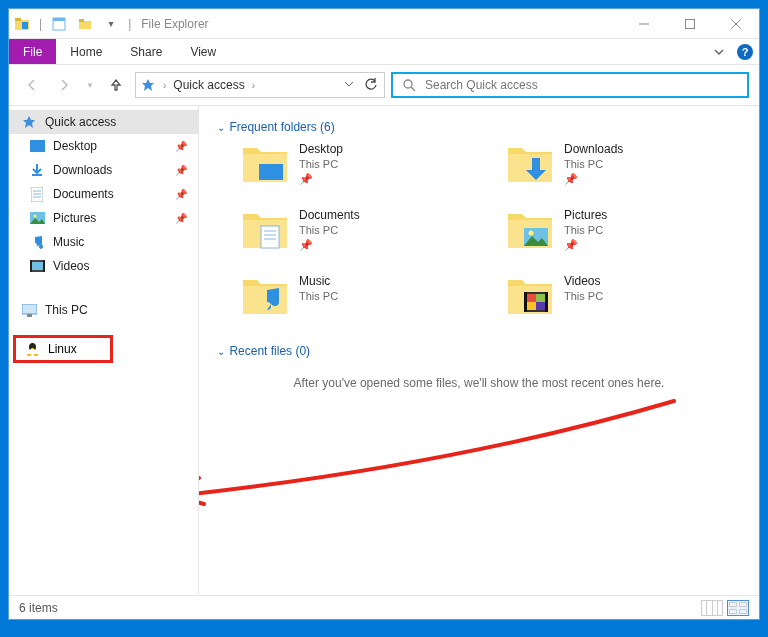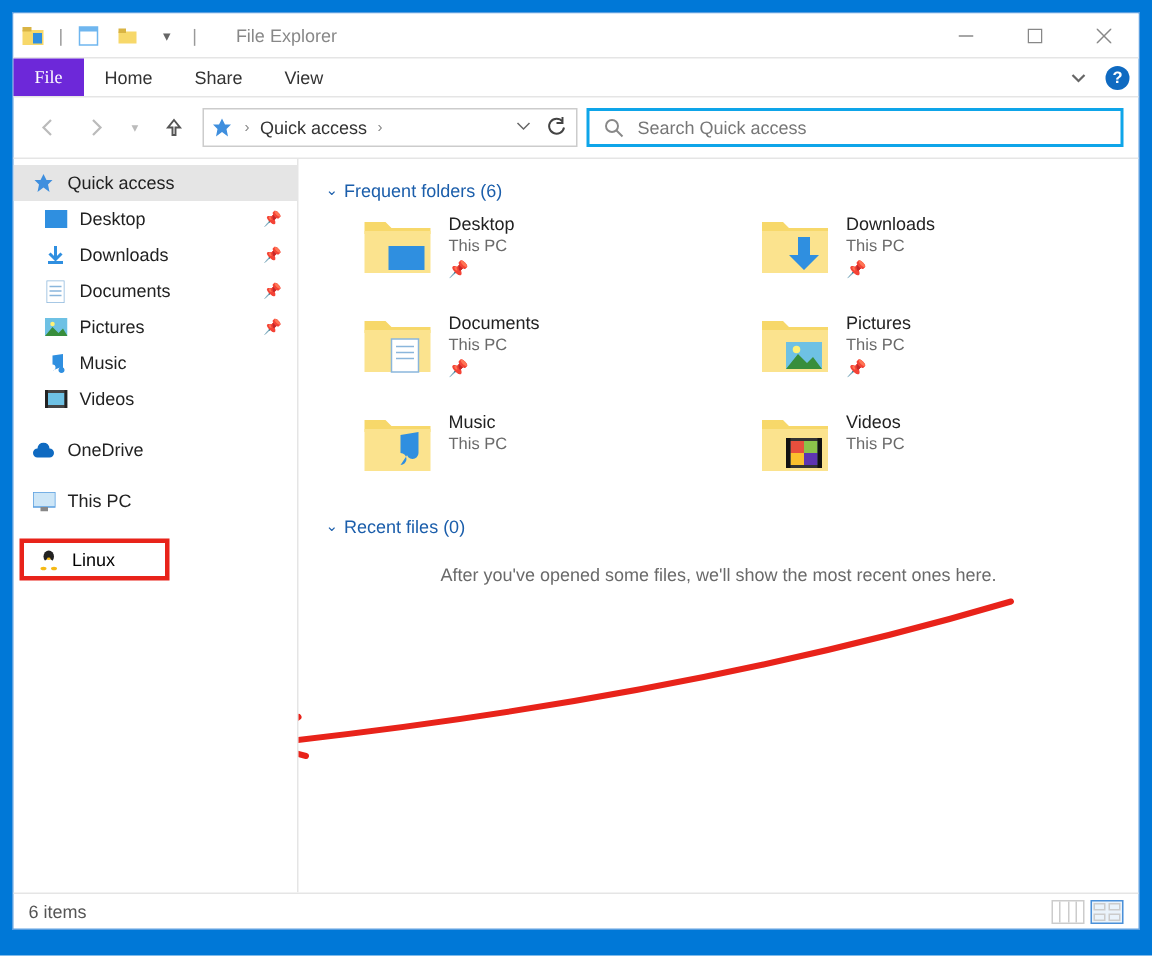--- a/index.html
+++ b/index.html
@@ -33,21 +33,21 @@
     display: flex;
     align-items: center;
     height: 100%;
   }
   .qat-btn {
     width: 26px; height: 100%;
     display: flex; align-items: center; justify-content: center;
     color: #444;
   }
   .titlebar .title {
-    margin-left: 22px;
+    margin-left: 6px;
     color: #888;
     font-size: 12px;
   }
   .titlebar .sep {
     color: #999;
     margin: 0 4px;
   }
   .wincontrols {
     margin-left: auto;
     display: flex;
@@ -66,23 +66,22 @@
     border-bottom: 1px solid #e5e5e5;
     padding-right: 6px;
   }
   .tab {
     padding: 0 14px;
     display: flex; align-items: center;
     color: #333;
     font-size: 12px;
   }
   .tab.file {
-    background: #6d28d9;
+    background: #a21caf;
     color: #fff;
-    font-family: Liberation Serif, serif;
   }
   .ribbon .spacer { flex: 1; }
   .ribbon .chev { color: #666; padding: 0 8px; display:flex;align-items:center;}
   .help-badge {
     width: 16px; height: 16px;
     border-radius: 50%;
     background: #0f6ac1;
     color: #fff;
     font-weight: bold;
     font-size: 11px;
@@ -417,28 +416,20 @@
             <svg width="15" height="12">
               <rect width="15" height="12" fill="#444"></rect>
               <rect x="2" y="2" width="11" height="8" fill="#6ec1e4"></rect>
               <rect x="0" y="0" width="2" height="12" fill="#222"></rect>
               <rect x="13" y="0" width="2" height="12" fill="#222"></rect>
             </svg>
           </span>
         <span>Videos</span>
       </div>
       <div class="navgap"></div>
-      <div class="navitem top">
-        <span class="ico16">
-            <svg width="16" height="11">
-              <path d="M4 10 A3 3 0 0 1 4 4 A4 4 0 0 1 12 4 A3 3 0 0 1 12 10 Z" fill="#0f6ac1"></path>
-            </svg>
-          </span>
-        <span>OneDrive</span>
-      </div>
       <div class="navgap"></div>
       <div class="navitem top">
         <span class="ico16">
             <svg width="15" height="13">
               <rect x="0" y="0" width="15" height="10" fill="#cde6f7" stroke="#5a9fe0"></rect>
               <rect x="5" y="10" width="5" height="3" fill="#888"></rect>
             </svg>
           </span>
         <span>This PC</span>
       </div>

